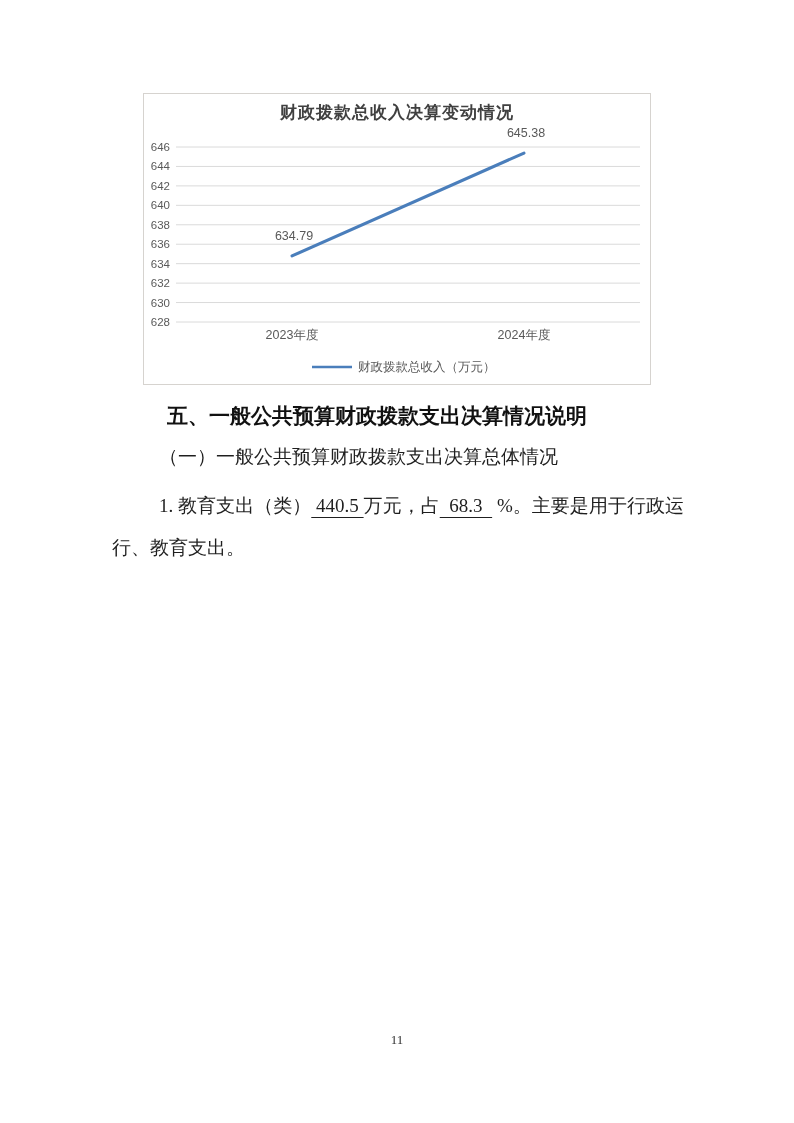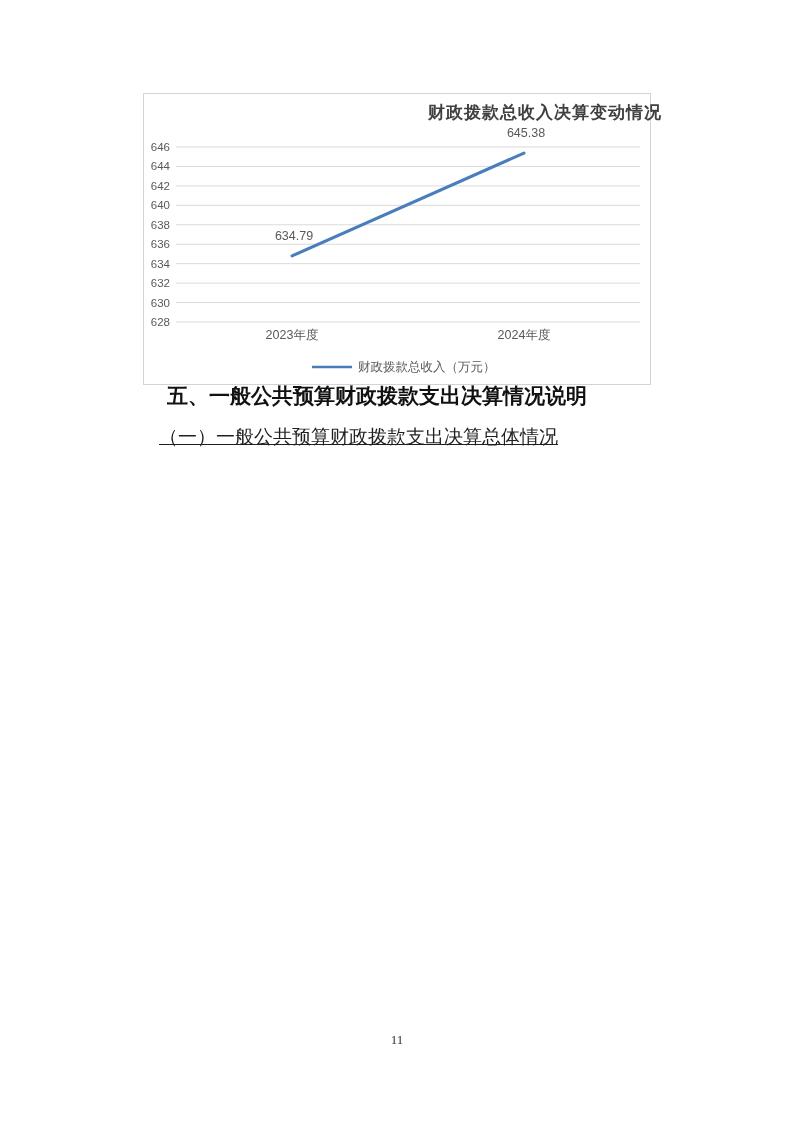--- a/index.html
+++ b/index.html
@@ -17,59 +17,58 @@
     position: absolute;
     left: 143px;
     top: 93px;
     width: 506px;
     height: 290px;
     border: 1px solid #d6d3cf;
     background: #ffffff;
   }
   .chart-title {
     position: absolute;
-    left: 12px; top: 7px;
+    left: 0; top: 7px;
     width: 100%;
-    text-align: right;
+    text-align: center;
     font-family: "Liberation Sans", "DejaVu Sans", sans-serif;
     font-weight: bold;
     font-size: 17px;
     letter-spacing: 1px;
     color: #404040;
   }
   .chart-svg {
     position: absolute;
     left: 0; top: 32px;
     width: 506px;
     height: 258px;
   }
   
   .doc {
     position: absolute;
     left: 112px;
-    top: 380px;
+    top: 400px;
     width: 572px;
   }
   .doc-heading {
     margin: 0 0 4px 0;
     padding-left: 55px;
     font-family: "Liberation Sans", "DejaVu Sans", sans-serif;
     font-weight: bold;
     font-size: 21px;
     line-height: 32px;
     color: #111;
   }
   .para {
     margin: 0;
     font-size: 19px;
     line-height: 42px;
     text-align: justify;
     white-space: pre-wrap;
     color: #1f1f1f;
-    text-decoration: underline;
   }
   .para.subheading { text-indent: 47px; text-align: left; }
   .para.body { text-indent: 47px; }
   .para.gap { margin-top: 7px; }
   .u { text-decoration: underline; text-underline-offset: 5px; }
   
   .footer {
     position: absolute;
     left: 0; top: 1032px;
     width: 100%;
@@ -113,18 +112,19 @@
         <text x="382" y="11.027777777777828" text-anchor="middle" font-size="12.5" fill="#595959" font-family="Liberation Sans, DejaVu Sans, sans-serif">645.38</text>
         <line x1="168" y1="241" x2="208" y2="241" stroke="#4a7ebb" stroke-width="2.5"></line>
         <text x="214" y="245" text-anchor="start" font-size="12.5" fill="#595959" font-family="Liberation Sans, DejaVu Sans, sans-serif">财政拨款总收入（万元）</text>
       </svg>
   </div>
 
   <div class="doc">
     <h2 class="doc-heading">五、一般公共预算财政拨款支出决算情况说明</h2>
     <div id="paragraphs">
         <p class="para subheading"><span>（一）一般公共预算财政拨款支出决算总体情况</span></p>
+        <p class="para body gap"><span>1. 教育支出（类）</span><span class="u"> 440.5 </span><span>万元，占</span><span class="u">  68.3  </span><span> %。主要是用于行政运行、教育支出。</span></p>
       </div>
   </div>
 
   <div class="footer">11</div>
 
 </div>
 
 </body></html>

